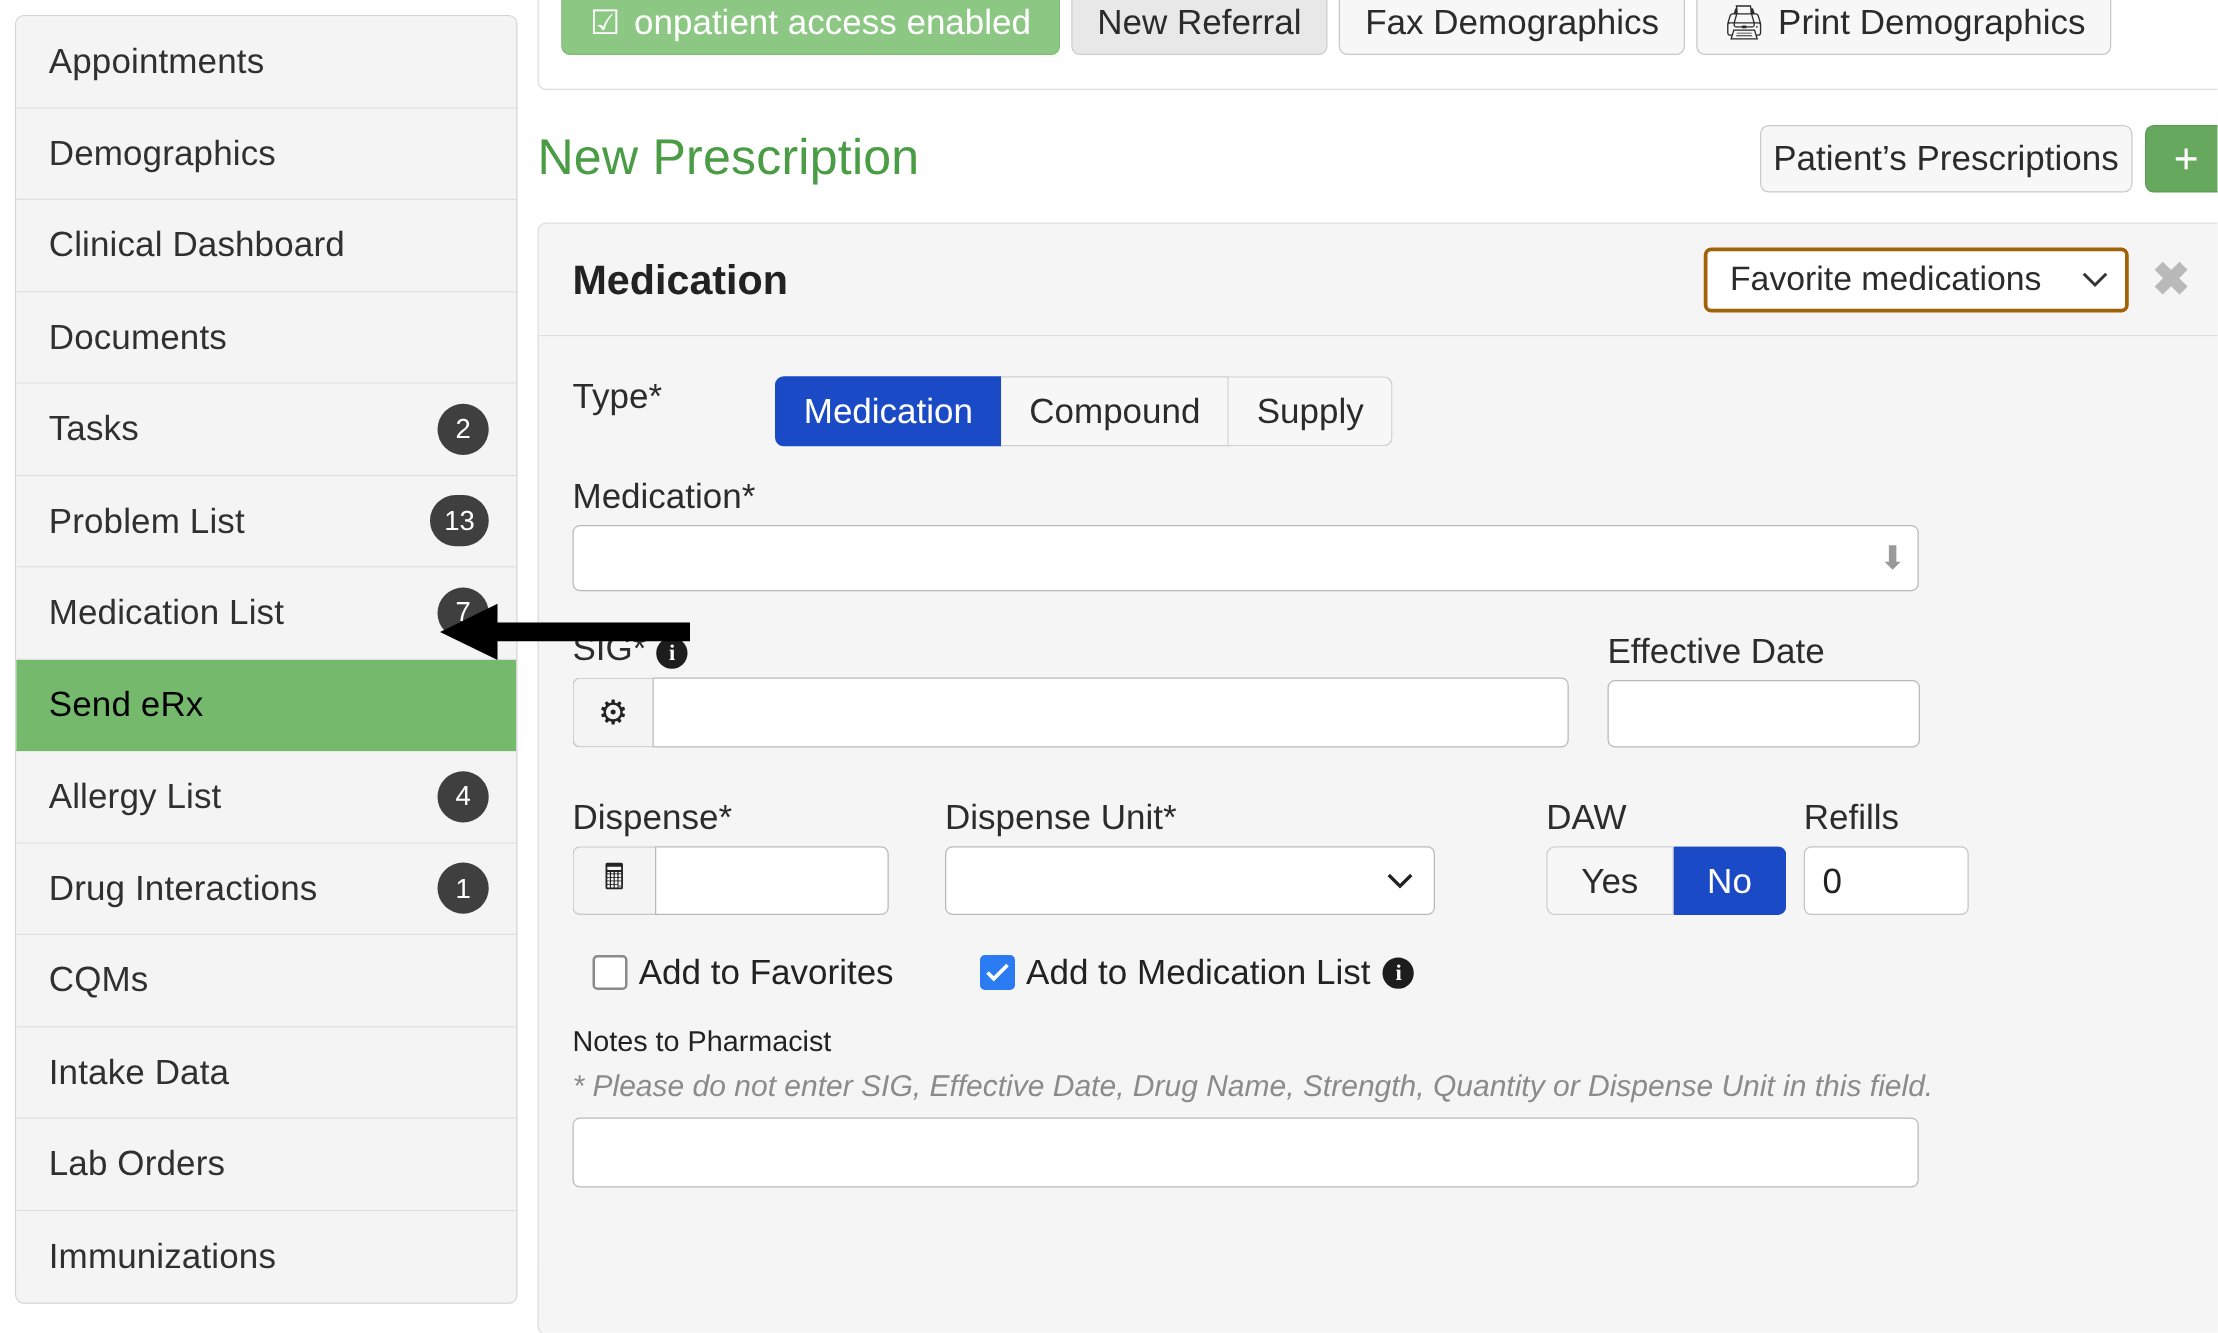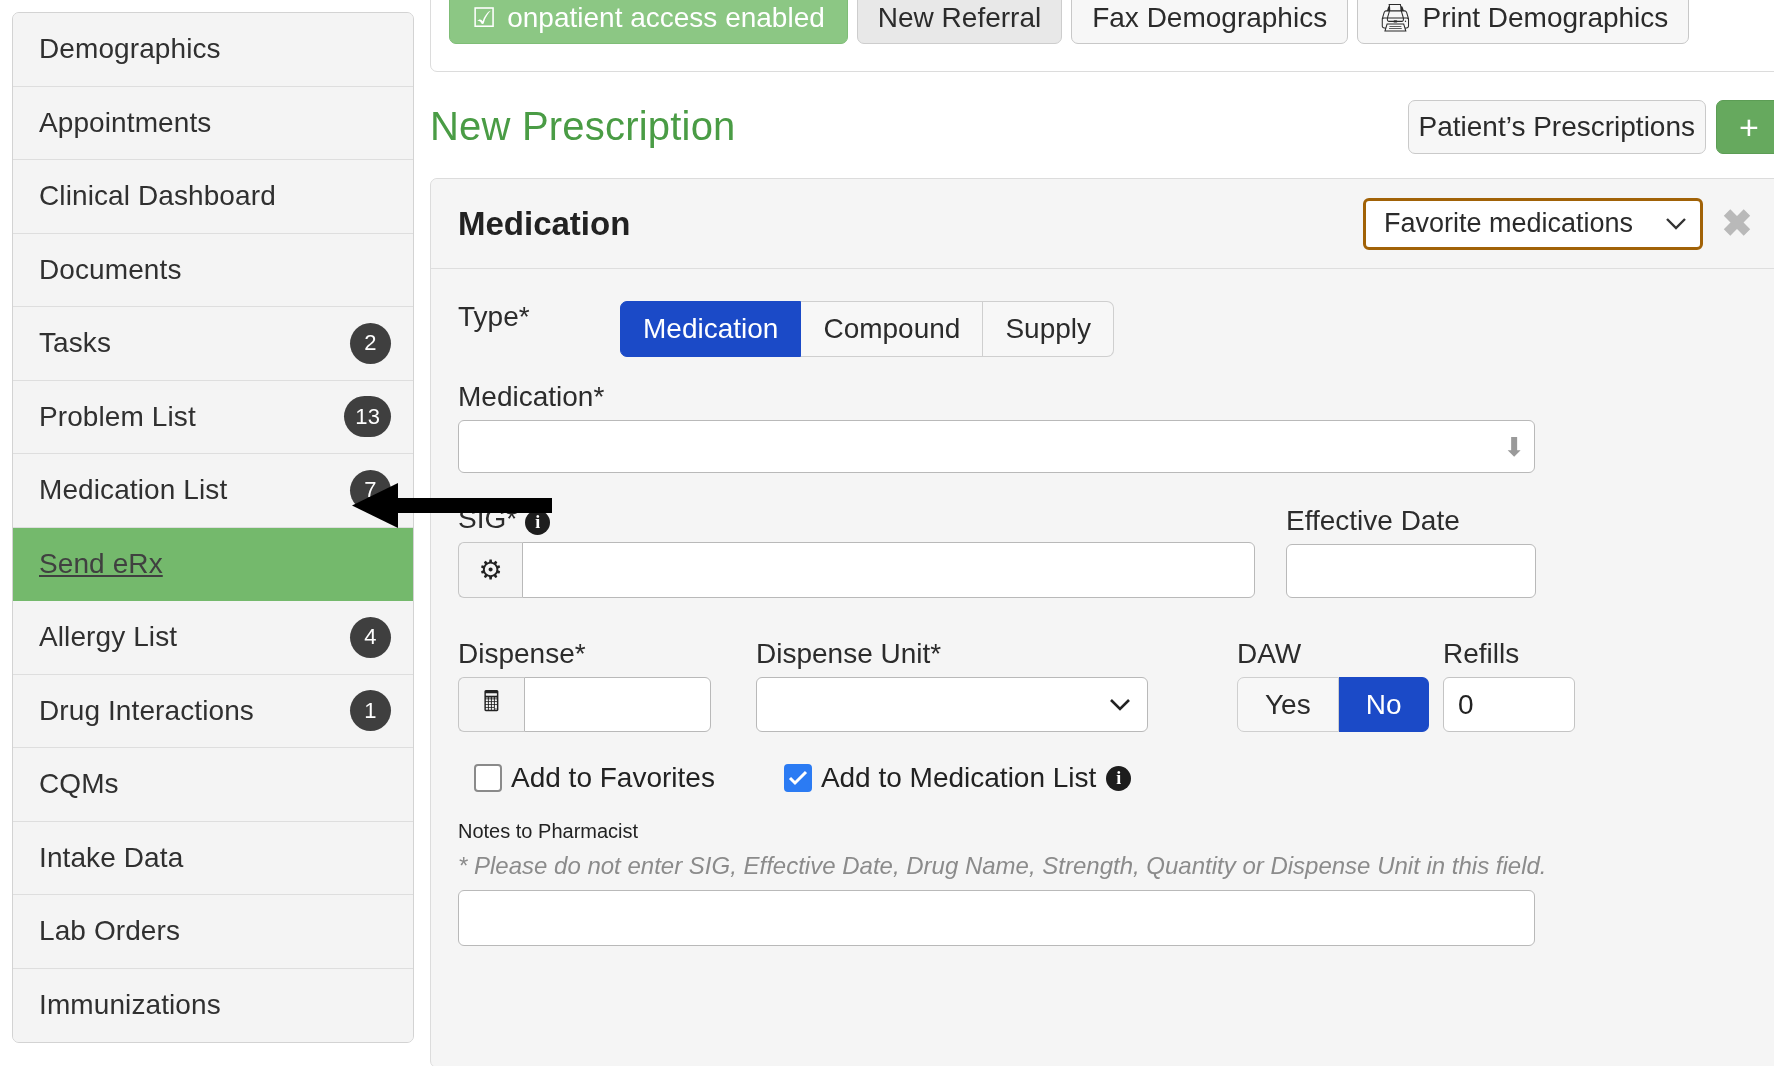--- a/index.html
+++ b/index.html
@@ -28,21 +28,21 @@
     display: flex;
     align-items: center;
     padding: 0 22px 0 26px;
     border-bottom: 1px solid #dedede;
     background: #f4f4f4;
     font-size: 28px;
     color: #303030;
     letter-spacing: .1px;
   }
   .side-item:last-child { border-bottom: none; }
-  .side-item.active { background: #74b96c; color: #404040; border-bottom-color:#74b96c;text-decoration:underline; }
+  .side-item.active { background: #74b96c; color: #000000; border-bottom-color:#74b96c; }
   .side-label { flex: 1 1 auto; white-space: nowrap; }
   .badge {
     flex: 0 0 auto;
     min-width: 41px; height: 41px;
     border-radius: 21px;
     background: #3f3f3f;
     color: #fff;
     font-size: 22px;
     display: flex; align-items: center; justify-content: center;
     padding: 0 11px;
@@ -204,39 +204,39 @@
   }
   .cbox.checked svg { display:block; }
   .info-ico {
     width: 25px; height: 25px; border-radius: 13px; background:#1d1d1d; color:#fff;
     font-size: 18px; font-weight: bold; font-family: "Liberation Serif", serif;
     display:inline-flex; align-items:center; justify-content:center;
     margin-left: 10px; flex: 0 0 auto;
   }
   .info-ico.sig { margin-left: 8px; vertical-align: middle; }
 
-  .notes-title { font-size: 20px; color:#222; margin-top: 26px; }
+  .notes-title { font-size: 23px; color:#222; margin-top: 26px; }
   .notes-warn { font-size: 24px; color:#8b8b8b; font-style: italic; margin-top: 9px; }
   .notes-input {
     margin-top: 10px; height: 56px; border:1px solid #b9b9b9; border-radius:6px; background:#fff;
     width: 1077px;
   }
 </style>
 </head>
 <body>
 
 <div id="root">
 
   <div class="sidebar">
 
     <div class="side-item">
+      <span class="side-label">Appointments</span>
+    </div>
+    <div class="side-item">
       <span class="side-label">Demographics</span>
-    </div>
-    <div class="side-item">
-      <span class="side-label">Appointments</span>
     </div>
     <div class="side-item">
       <span class="side-label">Clinical Dashboard</span>
     </div>
     <div class="side-item">
       <span class="side-label">Documents</span>
     </div>
     <div class="side-item">
       <span class="side-label">Tasks</span>
       <span class="badge">2</span>

